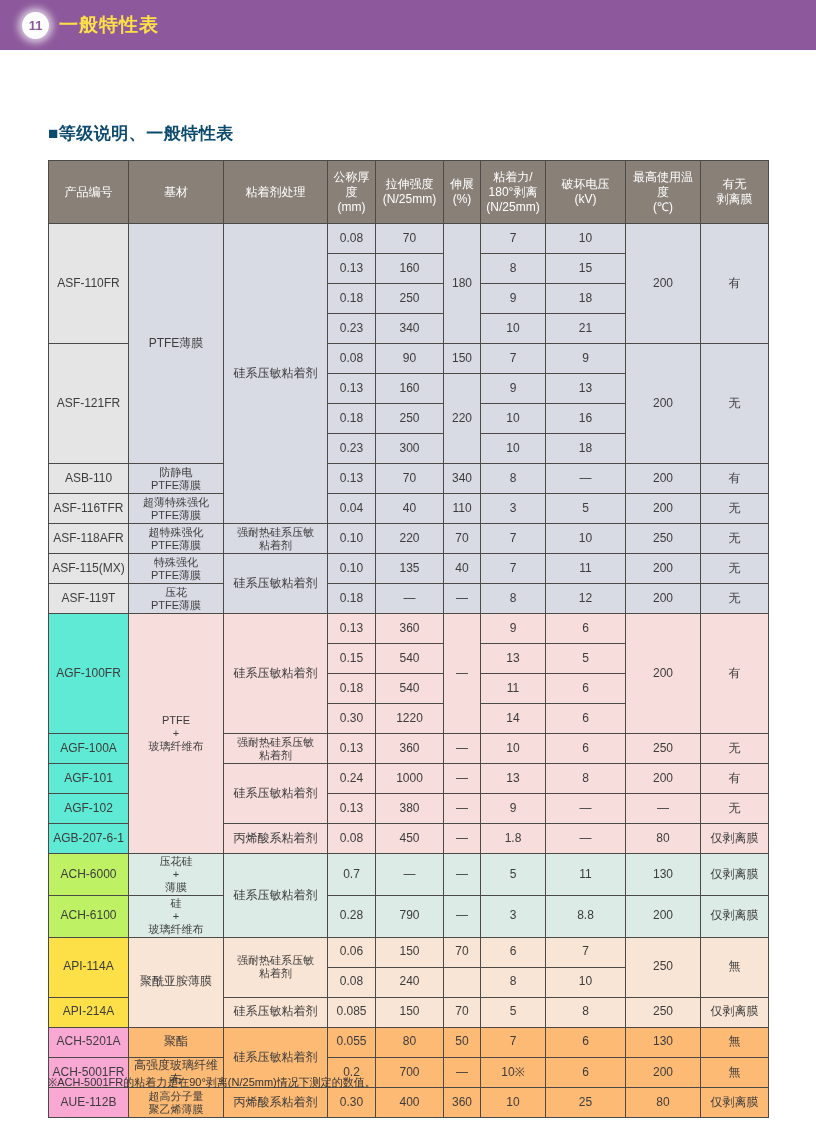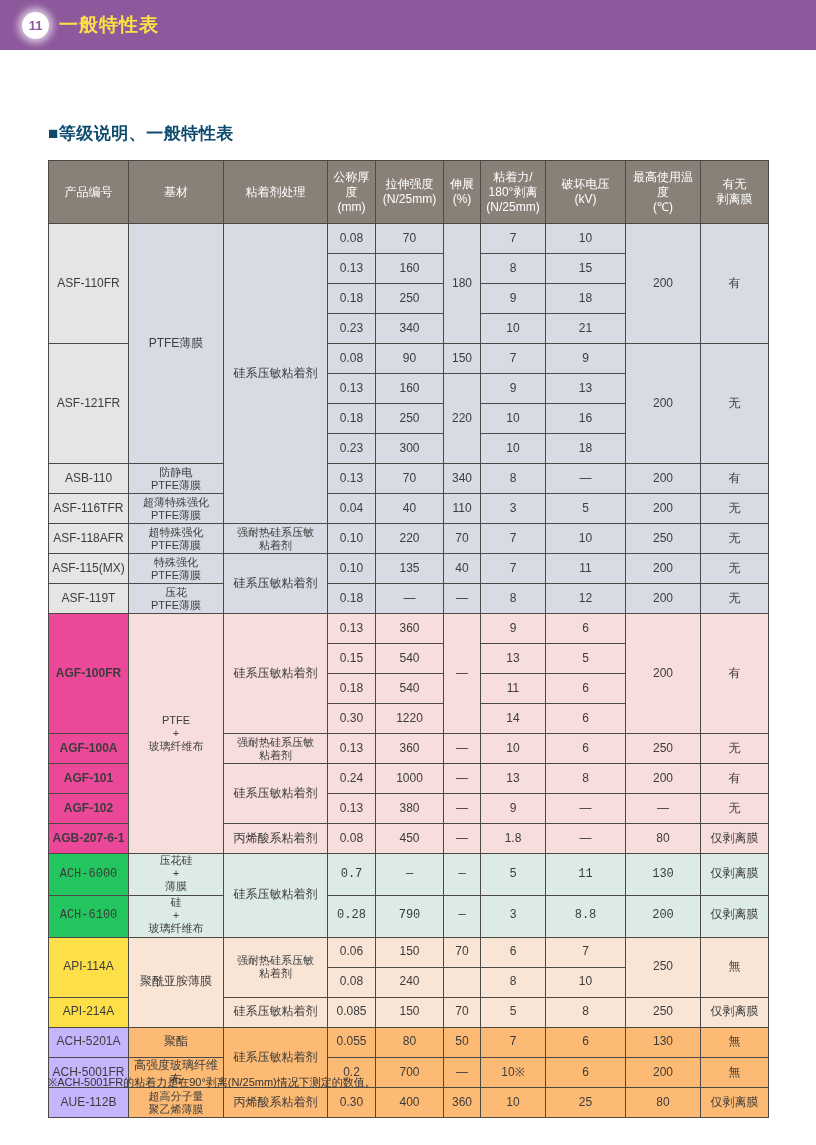--- a/index.html
+++ b/index.html
@@ -56,24 +56,24 @@
     height:60px; line-height:1.25;
   }
   .spec-table td {
     font-size:12px; color:#3c3c3c;
     height:27px; line-height:1.15;
   }
   td.ml { font-size:11px; line-height:1.18; }
   tr.tall td { height:32px; }
   
   .sec-asf { background:#d9dbe4; } .sec-asf.lab { background:#e5e5e5; }
-  .sec-agf { background:#f7dddc; } .sec-agf.lab { background:#ec4899;font-weight:bold; }
-  .sec-ach { background:#dcebe5;font-family:Liberation Mono, monospace; } .sec-ach.lab { background:#22c55e; }
+  .sec-agf { background:#f7dddc; } .sec-agf.lab { background:#5eead4; }
+  .sec-ach { background:#dcebe5; } .sec-ach.lab { background:#bef264; }
   .sec-api { background:#f9e5d5; } .sec-api.lab { background:#fde047; }
-  .sec-grn { background:#fdba74; } .sec-grn.lab { background:#c4b5fd; }
+  .sec-grn { background:#fdba74; } .sec-grn.lab { background:#f9a8d4; }
   
   .footnotes {
     position:absolute; top:1074px; left:48px;
     font-size:11px; color:#333333; line-height:1.55;
   }
 </style>
 </head>
 <body>
 
 <div class="banner">

